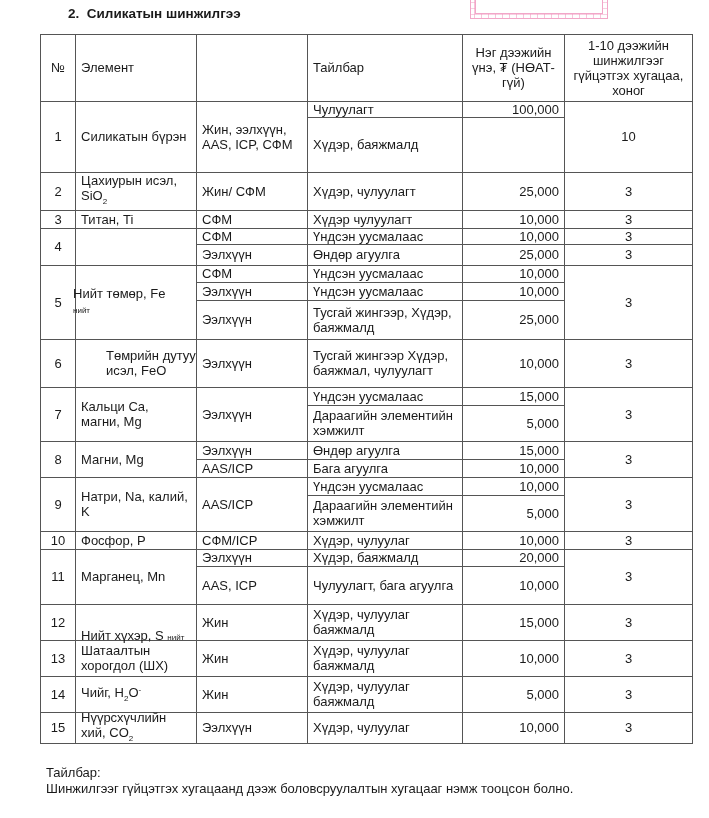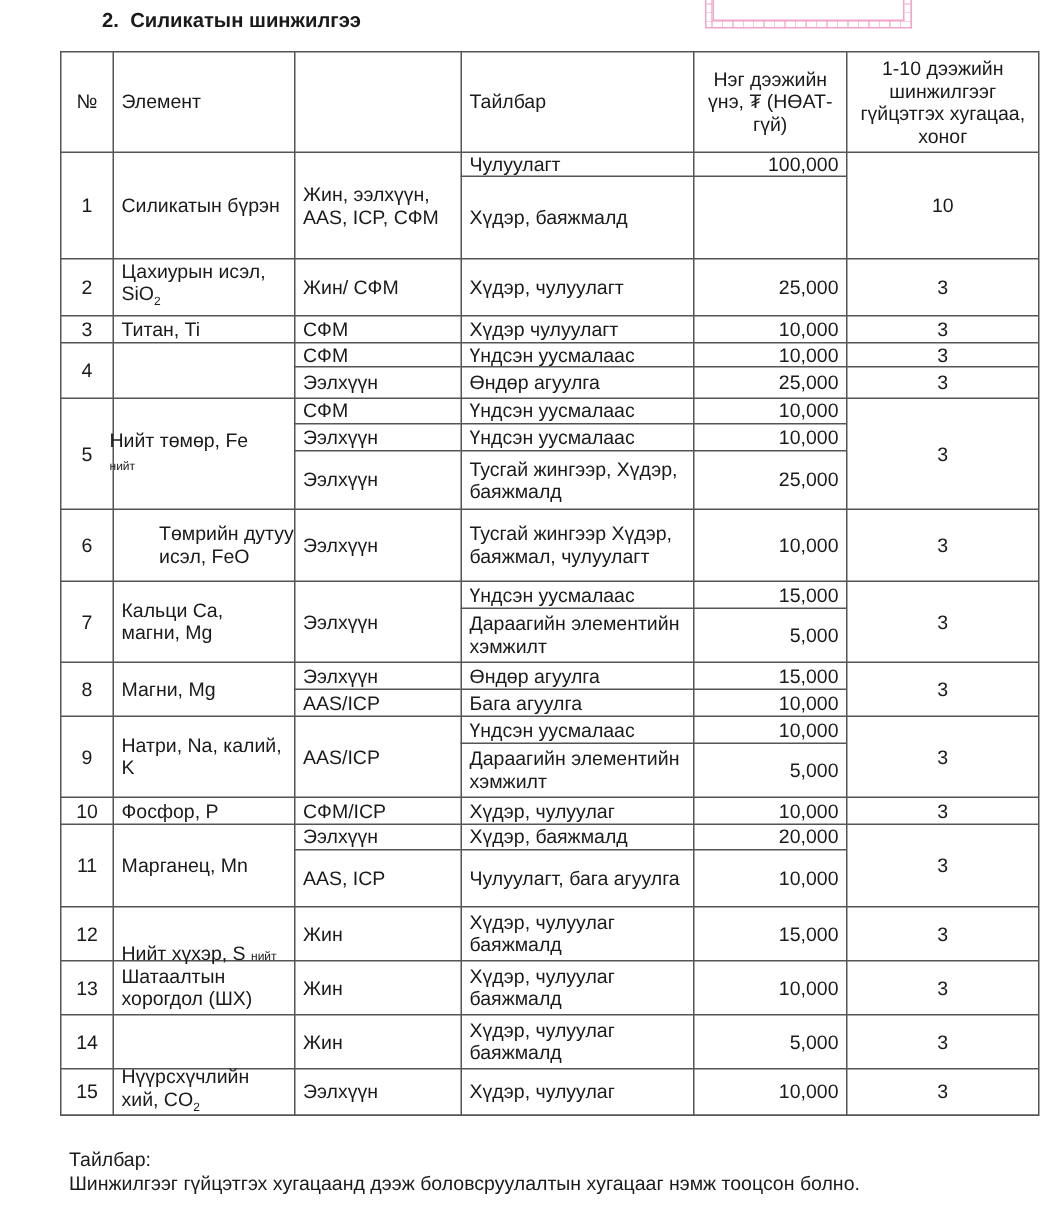--- a/index.html
+++ b/index.html
@@ -392,20 +392,23 @@
     <div class="cell r" style="left: 423px; top: 606px; width: 101px; height: 36px;">
       <span>10,000</span>
     </div>
     <div class="cell c" style="left: 525px; top: 606px; width: 127px; height: 36px;">
       <span>3</span>
     </div>
     <div class="hl" style="left: 0px; top: 678px; width: 652px;"></div>
     <div class="cell c" style="left: 1px; top: 642px; width: 34px; height: 36px;">
       <span>14</span>
     </div>
+    <div class="cell l" style="left: 36px; top: 642px; width: 120px; height: 36px;">
+      <span>Чийг, H<sub>2</sub>O<sup style="font-size:8px">-</sup></span>
+    </div>
     <div class="cell l" style="left: 157px; top: 642px; width: 110px; height: 36px;">
       <span>Жин</span>
     </div>
     <div class="cell l" style="left: 268px; top: 642px; width: 154px; height: 36px;">
       <span>Хүдэр, чулуулаг баяжмалд</span>
     </div>
     <div class="cell r" style="left: 423px; top: 642px; width: 101px; height: 36px;">
       <span>5,000</span>
     </div>
     <div class="cell c" style="left: 525px; top: 642px; width: 127px; height: 36px;">

